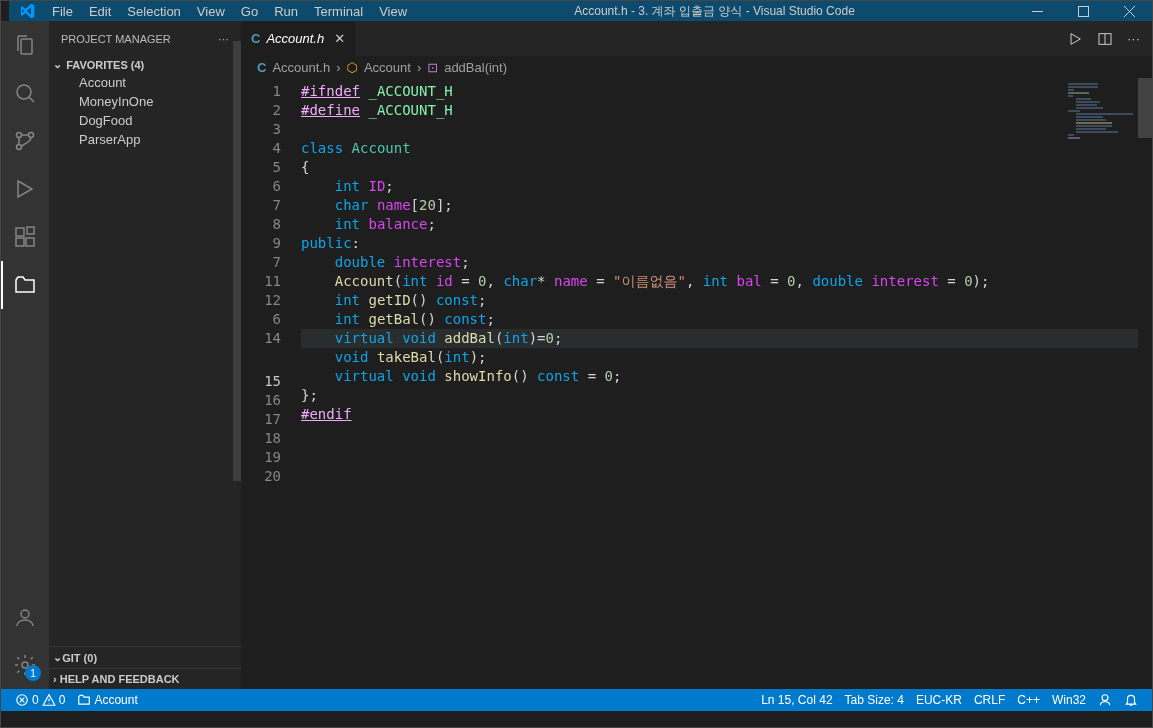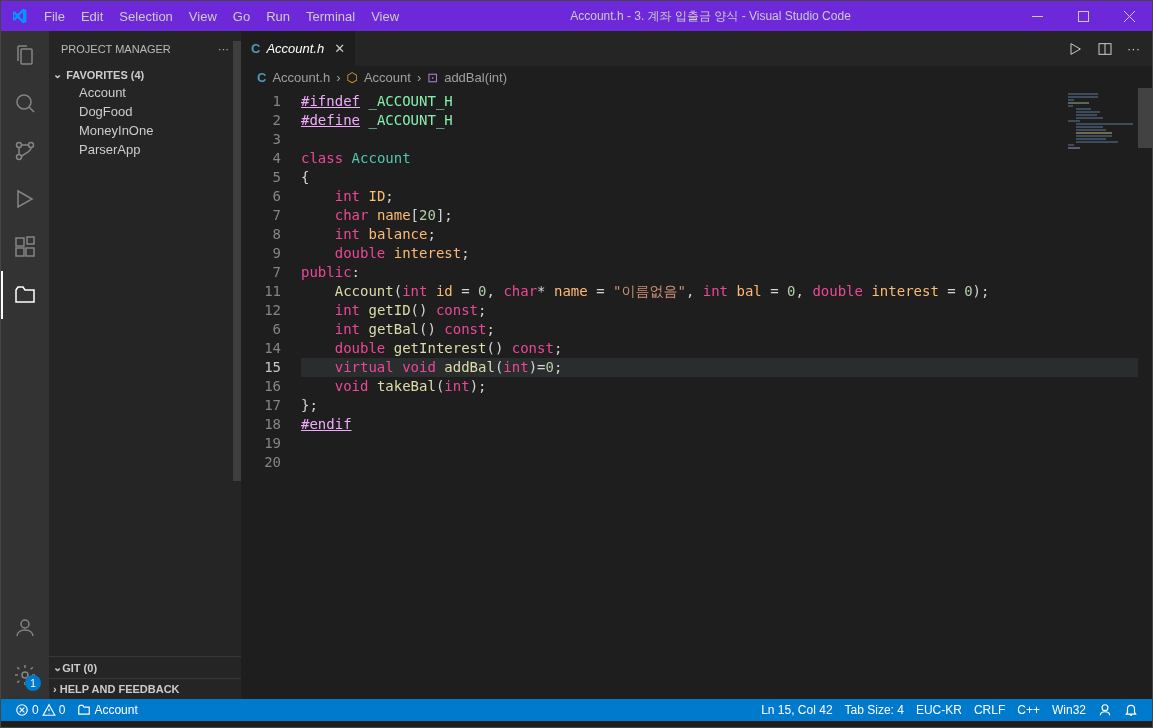--- a/index.html
+++ b/index.html
@@ -1,17 +1,17 @@
 <!DOCTYPE html>
 <html><head>
 <meta charset="utf-8">
 <style>
 * { margin: 0; padding: 0; box-sizing: border-box; }
 body { width: 1153px; height: 728px; font-family: "Segoe UI", sans-serif; font-size: 13px; background: #1e1e1e; color: #cccccc; overflow: hidden; position: relative; border: 1px solid #454545; }
-.titlebar { height: 30px; background: #6d28d9; display: flex; align-items: center; }
+.titlebar { height: 20px; background: #0c4a6e; display: flex; align-items: center; margin-left: 8px; }
 .titlebar .logo { width: 35px; display: flex; justify-content: center; }
 .titlebar .menu { display: flex; }
 .titlebar .menu span { padding: 0 8px; color: #cccccc; cursor: default; }
 .titlebar .title { flex: 1; text-align: center; color: #cccccc; font-size: 12px; }
 .winctl { display: flex; }
 .winctl div { width: 46px; height: 30px; display: flex; align-items: center; justify-content: center; color: #cccccc; }
 .main { display: flex; height: 668px; }
 .activitybar { width: 48px; background: #333333; display: flex; flex-direction: column; justify-content: space-between; }
 .activitybar .top, .activitybar .bottom { display: flex; flex-direction: column; }
 .activitybar .item { width: 48px; height: 48px; display: flex; align-items: center; justify-content: center; color: #858585; position: relative; }
@@ -41,26 +41,26 @@
 .breadcrumb .c-icon { color: #519aba; font-weight: bold; }
 .breadcrumb .sym { color: #b180d7; }
 .code { flex: 1; display: flex; font-family: Consolas, monospace; font-size: 14px; line-height: 19px; padding-top: 4px; position: relative; }
 .gutter { width: 60px; text-align: right; color: #858585; padding-right: 20px; }
 .gutter div { height: 19px; }
 .lines { flex: 1; }
 .lines .line { height: 19px; white-space: pre; }
 .lines .line.hl { background: #2a2d2e; }
 .c-pp { color: #f0abfc; text-decoration: underline; }
 .c-mac { color: #86efac; }
-.c-kw { color: #ec4899; margin-top: 20px; }
+.c-kw { color: #0ea5e9; margin-top: 20px; }
 .c-ty { color: #4ec9b0; }
 .c-fn { color: #dcdcaa; }
 .c-nm { color: #b5cea8; }
 .c-str { color: #ce9178; }
-.c-var { color: #fdba74; }
+.c-var { color: #d946ef; }
 .c-pn { color: #d4d4d4; }
 .minimap { position: absolute; right: 14px; top: 62px; width: 90px; height: 120px; opacity: 0.5; }
 .minimap-content { width: 60px; margin-left: 20px; }
 .minimap-line { height: 2px; margin-bottom: 1px; background: #5a7a9a; }
 .statusbar { height: 22px; background: #007acc; color: #ffffff; display: flex; align-items: center; font-size: 12px; padding: 0 8px; }
 .statusbar .sitem { padding: 0 6px; display: flex; align-items: center; gap: 3px; }
 .statusbar .spacer { flex: 1; }
 .scrollbar { position: absolute; right: 0; top: 57px; bottom: 0; width: 14px; background: #1e1e1e; }
 .scrollthumb { position: absolute; right: 0; top: 0; width: 14px; height: 60px; background: #424242; }
 .side-scroll { position: absolute; left: 232px; top: 40px; width: 8px; height: 560px; }
@@ -168,22 +168,22 @@
     <div class="sidebar-header">
       <span>PROJECT MANAGER</span>
       <span>···</span>
     </div>
     <div class="fav-section">
       <div class="fav-header">
           <span class="chev">⌄</span>
           <span>FAVORITES (4)</span>
         </div>
       <div class="fav-item">Account</div>
+      <div class="fav-item">MoneyInOne</div>
       <div class="fav-item">DogFood</div>
-      <div class="fav-item">MoneyInOne</div>
       <div class="fav-item">ParserApp</div>
     </div>
     <div class="spacer"></div>
     <div class="git-section">
       <div class="git-header">
           <span class="chev">⌄</span>
           <span>GIT (0)</span>
         </div>
     </div>
     <div class="help-section"><span class="chev">›</span>&nbsp;<span>HELP AND FEEDBACK</span></div>
@@ -234,44 +234,44 @@
           <div>5</div>
           <div>6</div>
           <div>7</div>
           <div>8</div>
           <div>9</div>
           <div>7</div>
           <div>11</div>
           <div>12</div>
           <div>6</div>
           <div>14</div>
-          <div style="color: rgb(198, 198, 198);">15</div>
+          <div style="color: rgb(198, 198, 198); margin-top: 24px;">15</div>
           <div>16</div>
           <div>17</div>
           <div>18</div>
           <div>19</div>
           <div>20</div>
         </div>
       <div class="lines" id="lines">
           <div class="line"><span class="c-pp">#ifndef</span> <span class="c-mac">_ACCOUNT_H</span></div>
           <div class="line"><span class="c-pp">#define</span> <span class="c-mac">_ACCOUNT_H</span></div>
           <div class="line"></div>
           <div class="line"><span class="c-kw">class</span> <span class="c-ty">Account</span></div>
           <div class="line"><span class="c-pn">{</span></div>
           <div class="line">    <span class="c-kw">int</span> <span class="c-var">ID</span><span class="c-pn">;</span></div>
           <div class="line">    <span class="c-kw">char</span> <span class="c-var">name</span><span class="c-pn">[</span><span class="c-nm">20</span><span class="c-pn">];</span></div>
           <div class="line">    <span class="c-kw">int</span> <span class="c-var">balance</span><span class="c-pn">;</span></div>
+          <div class="line"><span class="c-kw">public</span><span class="c-pn">:</span></div>
           <div class="line">    <span class="c-kw">double</span> <span class="c-var">interest</span><span class="c-pn">;</span></div>
-          <div class="line"><span class="c-kw">public</span><span class="c-pn">:</span></div>
           <div class="line">    <span class="c-fn">Account</span><span class="c-pn">(</span><span class="c-kw">int</span> <span class="c-var">id</span> <span class="c-pn">=</span> <span class="c-nm">0</span><span class="c-pn">,</span> <span class="c-kw">char</span><span class="c-pn">*</span> <span class="c-var">name</span> <span class="c-pn">=</span> <span class="c-str">"이름없음"</span><span class="c-pn">,</span> <span class="c-kw">int</span> <span class="c-var">bal</span> <span class="c-pn">=</span> <span class="c-nm">0</span><span class="c-pn">,</span> <span class="c-kw">double</span> <span class="c-var">interest</span> <span class="c-pn">=</span> <span class="c-nm">0</span><span class="c-pn">);</span></div>
           <div class="line">    <span class="c-kw">int</span> <span class="c-fn">getID</span><span class="c-pn">()</span> <span class="c-kw">const</span><span class="c-pn">;</span></div>
           <div class="line">    <span class="c-kw">int</span> <span class="c-fn">getBal</span><span class="c-pn">()</span> <span class="c-kw">const</span><span class="c-pn">;</span></div>
-          <div class="line">    <span class="c-kw">double</span> <span class="c-fn">getInterest</span><span class="c-pn">()</span> <span class="c-kw">const</span><span class="c-pn">;</span></div>
           <div class="line hl">    <span class="c-kw">virtual</span> <span class="c-kw">void</span> <span class="c-fn">addBal</span><span class="c-pn">(</span><span class="c-kw">int</span><span class="c-pn">)=</span><span class="c-nm">0</span><span class="c-pn">;</span></div>
           <div class="line">    <span class="c-kw">void</span> <span class="c-fn">takeBal</span><span class="c-pn">(</span><span class="c-kw">int</span><span class="c-pn">);</span></div>
+          <div class="line">    <span class="c-kw">virtual</span> <span class="c-kw">void</span> <span class="c-fn">showInfo</span><span class="c-pn">()</span> <span class="c-kw">const</span> <span class="c-pn">=</span> <span class="c-nm">0</span><span class="c-pn">;</span></div>
           <div class="line"><span class="c-pn">};</span></div>
           <div class="line"><span class="c-pp">#endif</span></div>
           <div class="line"></div>
         </div>
     </div>
     <div class="minimap">
       <div class="minimap-content">
         <div class="minimap-line" style="width:50%"></div>
         <div class="minimap-line" style="width:50%"></div>
         <div class="minimap-line" style="width:10%"></div>

